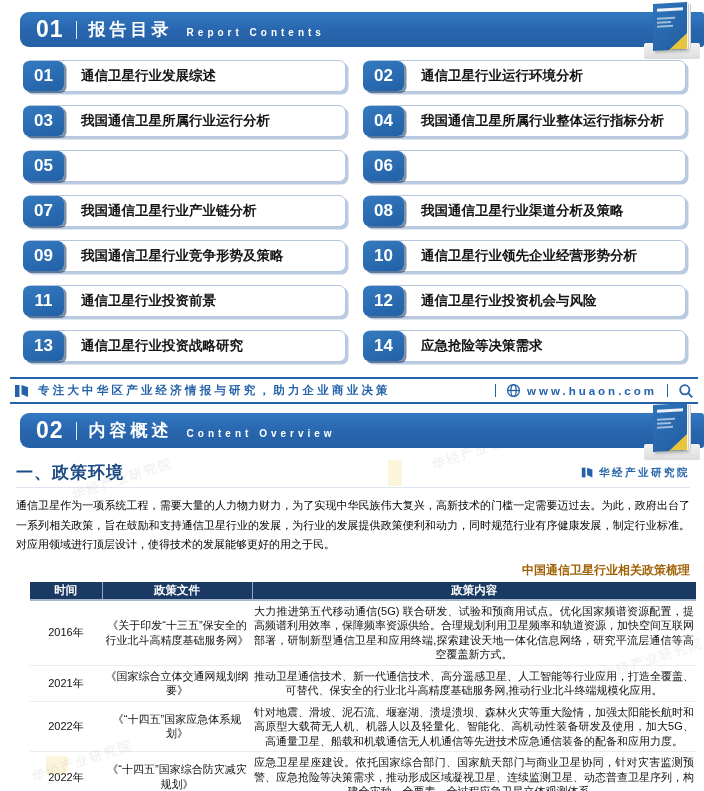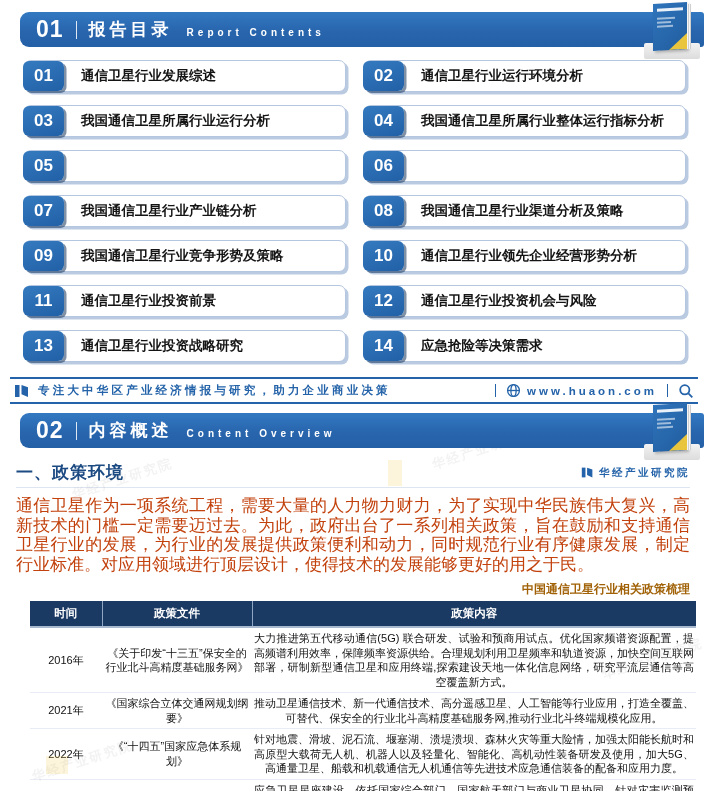--- a/index.html
+++ b/index.html
@@ -69,28 +69,28 @@
   .banner .url { font-size:11.5px; font-weight:bold; letter-spacing:3px; margin-left:6px; white-space:nowrap; }
   .banner .spacer { flex:1; }
   .icon-svg { display:block; }
 
   
   .content { margin:10px 14px 0 16px; }
   .sec-head-row { display:flex; align-items:center; justify-content:space-between; height:30px; border-bottom:1px solid #dde5f0; }
   .sec-heading { font-size:17px; font-weight:bold; color:#1c4a82; letter-spacing:1px; }
   .brand-chip { display:flex; align-items:center; gap:5px; color:#2463a9; }
   .brand-chip .brand-name { font-size:10.5px; font-weight:bold; letter-spacing:2.5px; }
-  .para { margin-top:8px; font-size:17px; line-height:19.5px; color:#c2410c; text-align:justify; }
+  .para { margin-top:8px; font-size:11px; line-height:19.5px; color:#000000; text-align:justify; }
 
   
   .tbl-title { margin-top:7px; text-align:right; font-size:12px; font-weight:bold; color:#a16207; }
   table.policy { border-collapse:collapse; margin:3px 4px 0 30px; width:666px; table-layout:fixed; }
   table.policy thead th {
     background:#1b3a63; color:#fff; font-size:11.5px; font-weight:bold;
-    height:26px; padding:1px 2px; border-right:1px solid #8fa6c4; border-bottom:2px solid #a8b8cf;
+    height:18px; padding:1px 2px; border-right:1px solid #8fa6c4; border-bottom:2px solid #a8b8cf;
   }
   table.policy thead th:last-child { border-right:none; }
   table.policy col.c-year { width:72px; }
   table.policy col.c-doc { width:150px; }
   table.policy tbody td {
     font-size:11px; line-height:14.5px; color:#111; padding:3px 2px;
     vertical-align:middle; border-bottom:1px solid #e8edf5;
   }
   table.policy tbody tr:last-child td { border-bottom:2px solid #9fb3cc; }
   td.year { text-align:center; }

